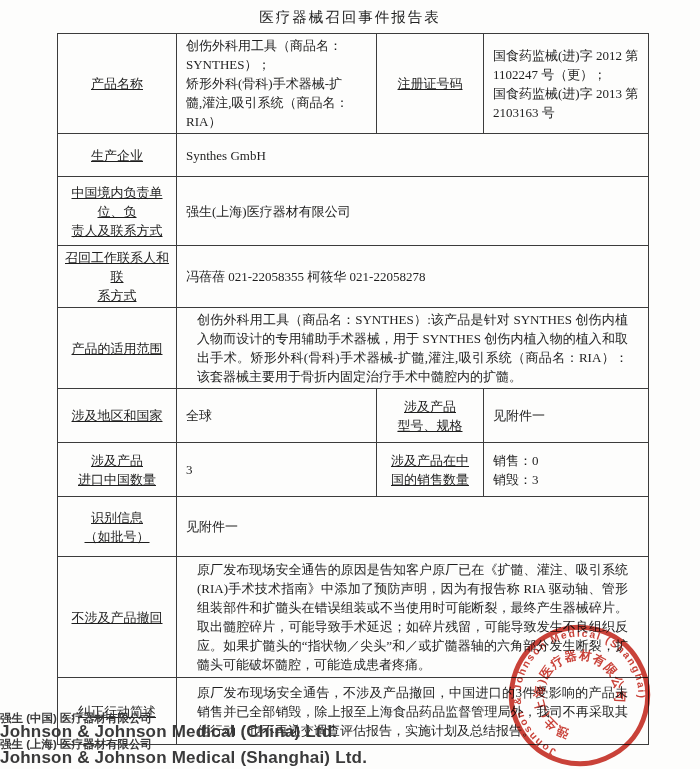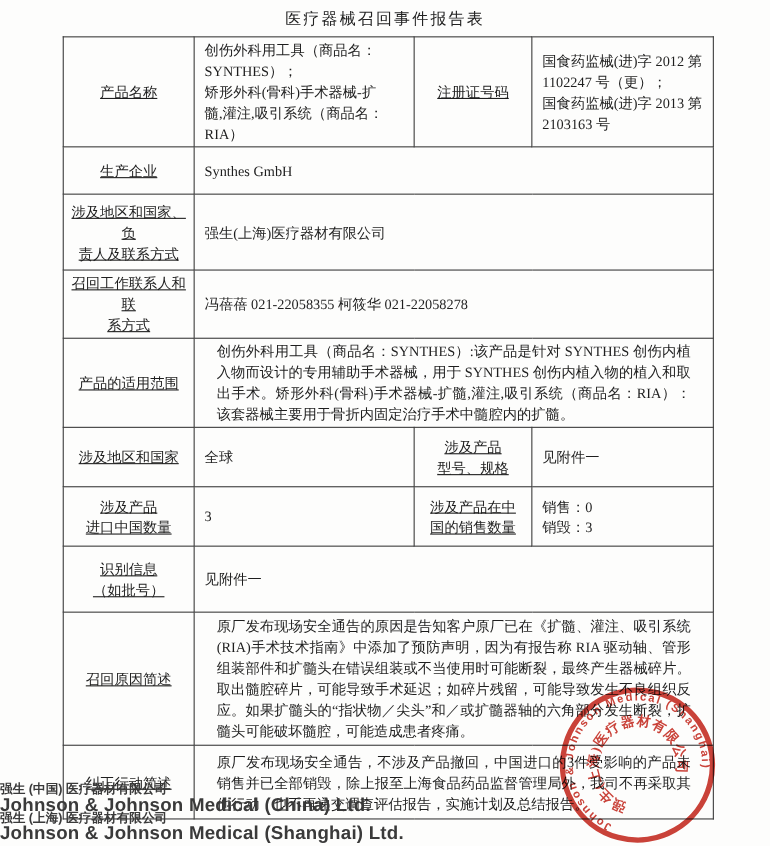--- a/index.html
+++ b/index.html
@@ -85,21 +85,21 @@
         <td class="val">国食药监械(进)字 2012 第
 1102247 号（更）；
 国食药监械(进)字 2013 第
 2103163 号</td>
       </tr>
       <tr class="r2">
         <td class="lbl">生产企业</td>
         <td class="val" colspan="3">Synthes GmbH</td>
       </tr>
       <tr class="r3">
-        <td class="lbl">涉及地区和国家、负
+        <td class="lbl">中国境内负责单位、负
 责人及联系方式</td>
         <td class="val" colspan="3">强生(上海)医疗器材有限公司</td>
       </tr>
       <tr class="r4">
         <td class="lbl">召回工作联系人和联
 系方式</td>
         <td class="val" colspan="3">冯蓓蓓 021-22058355 柯筱华 021-22058278</td>
       </tr>
       <tr class="r5">
         <td class="lbl">产品的适用范围</td>
@@ -120,21 +120,21 @@
 国的销售数量</td>
         <td class="val">销售：0
 销毁：3</td>
       </tr>
       <tr class="r8">
         <td class="lbl">识别信息
 （如批号）</td>
         <td class="val" colspan="3">见附件一</td>
       </tr>
       <tr class="r9">
-        <td class="lbl">召回原因简述</td>
+        <td class="lbl">不涉及产品撤回</td>
         <td class="para" colspan="3">原厂发布现场安全通告的原因是告知客户原厂已在《扩髓、灌注、吸引系统(RIA)手术技术指南》中添加了预防声明，因为有报告称 RIA 驱动轴、管形组装部件和扩髓头在错误组装或不当使用时可能断裂，最终产生器械碎片。取出髓腔碎片，可能导致手术延迟；如碎片残留，可能导致发生不良组织反应。如果扩髓头的“指状物／尖头”和／或扩髓器轴的六角部分发生断裂，扩髓头可能破坏髓腔，可能造成患者疼痛。</td>
       </tr>
       <tr class="r10">
         <td class="lbl">纠正行动简述</td>
         <td class="para" colspan="3">原厂发布现场安全通告，不涉及产品撤回，中国进口的3件受影响的产品未销售并已全部销毁，除上报至上海食品药品监督管理局外，我司不再采取其他行动，也不再递交调查评估报告，实施计划及总结报告。</td>
       </tr>
     </tbody>
   </table>
 
   <div class="footer">

